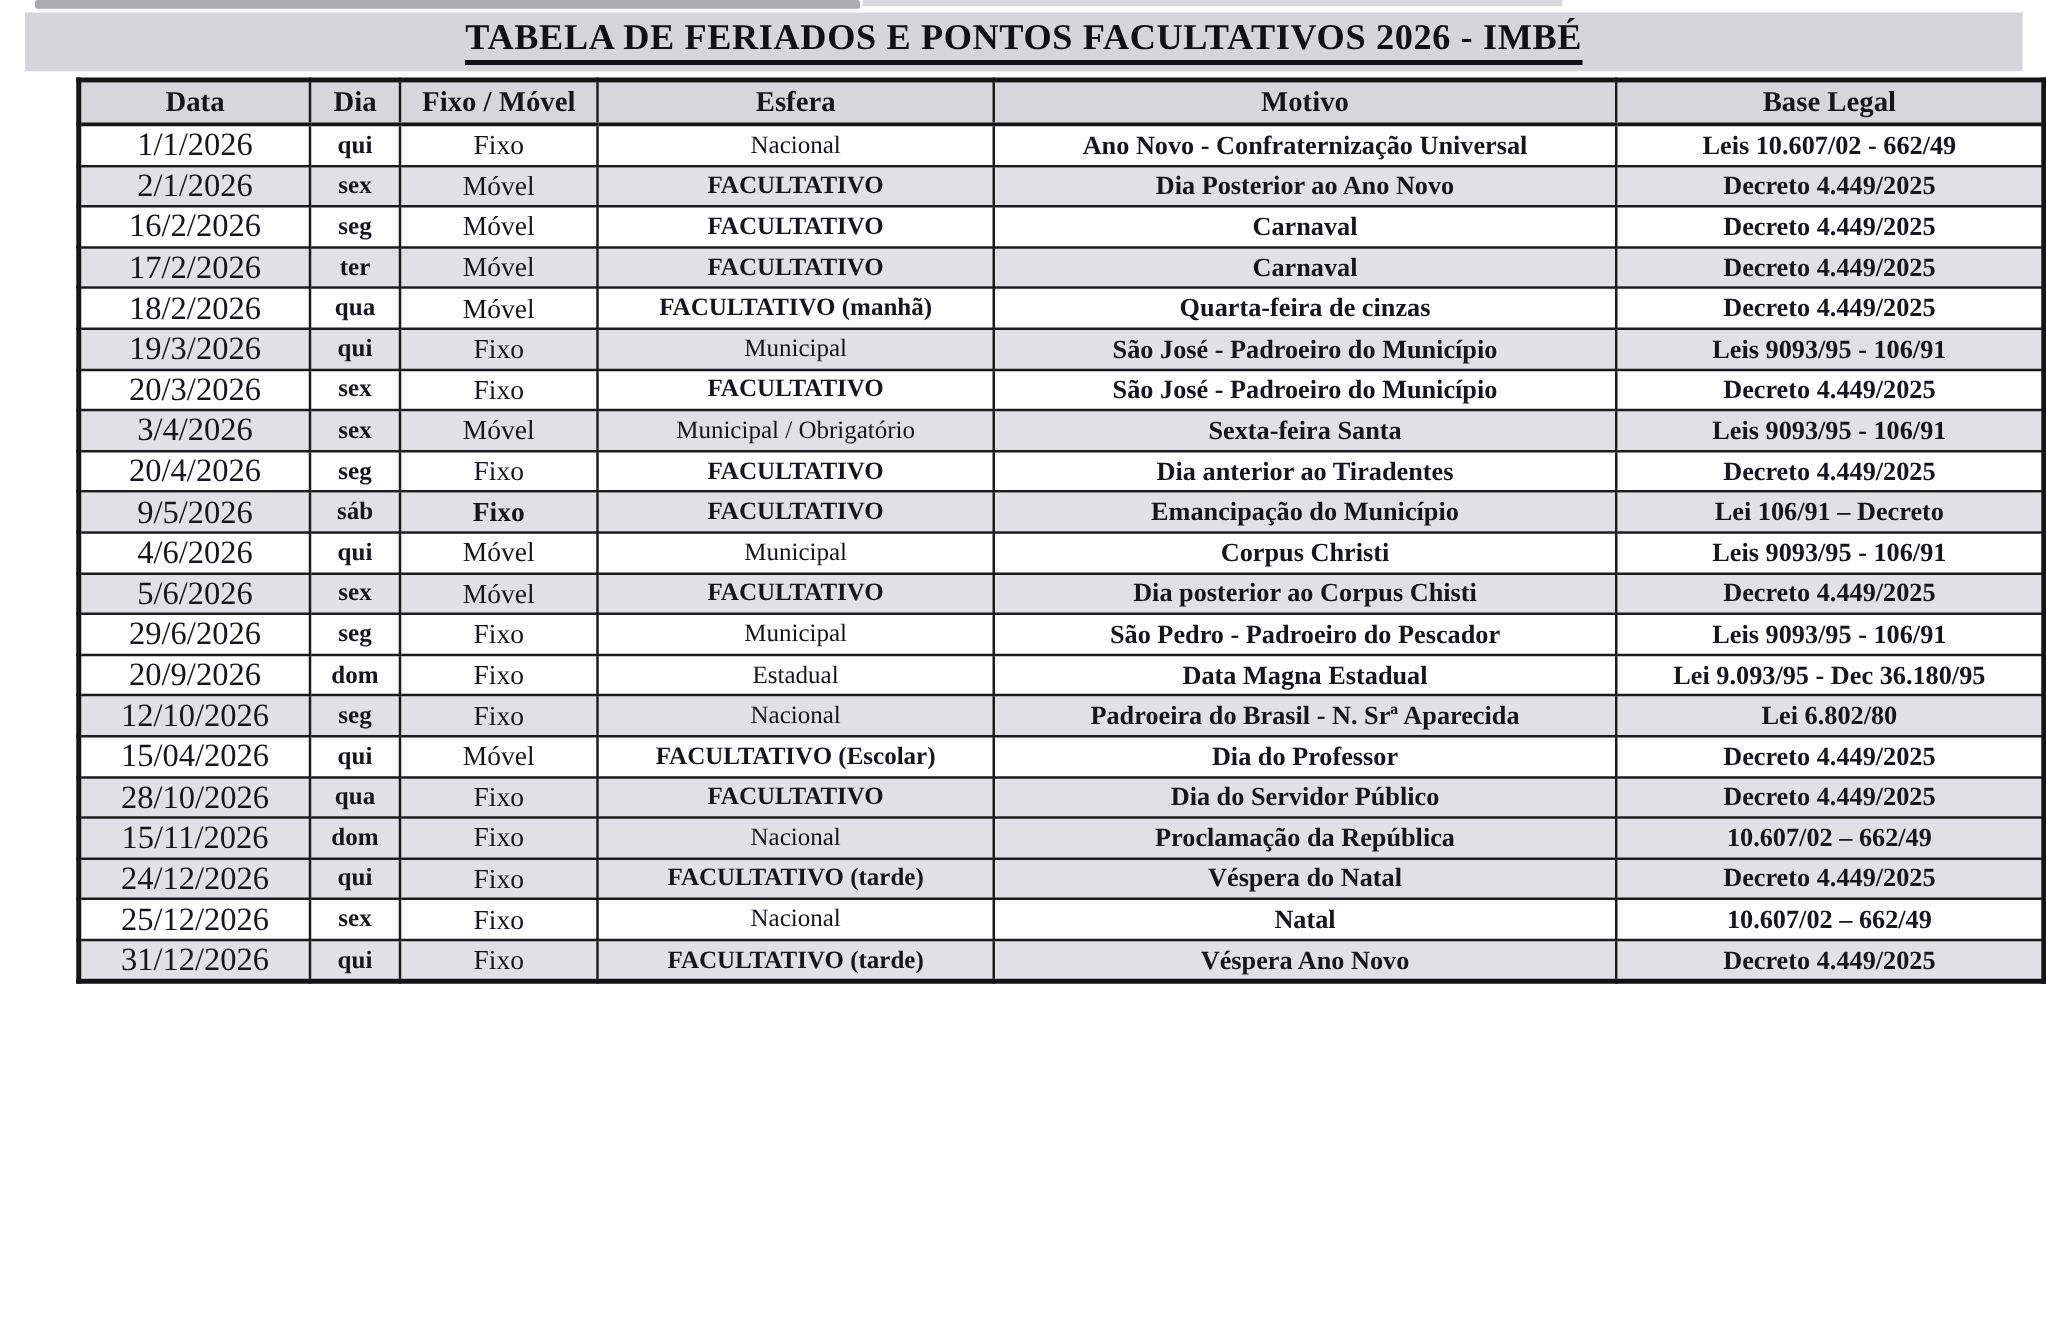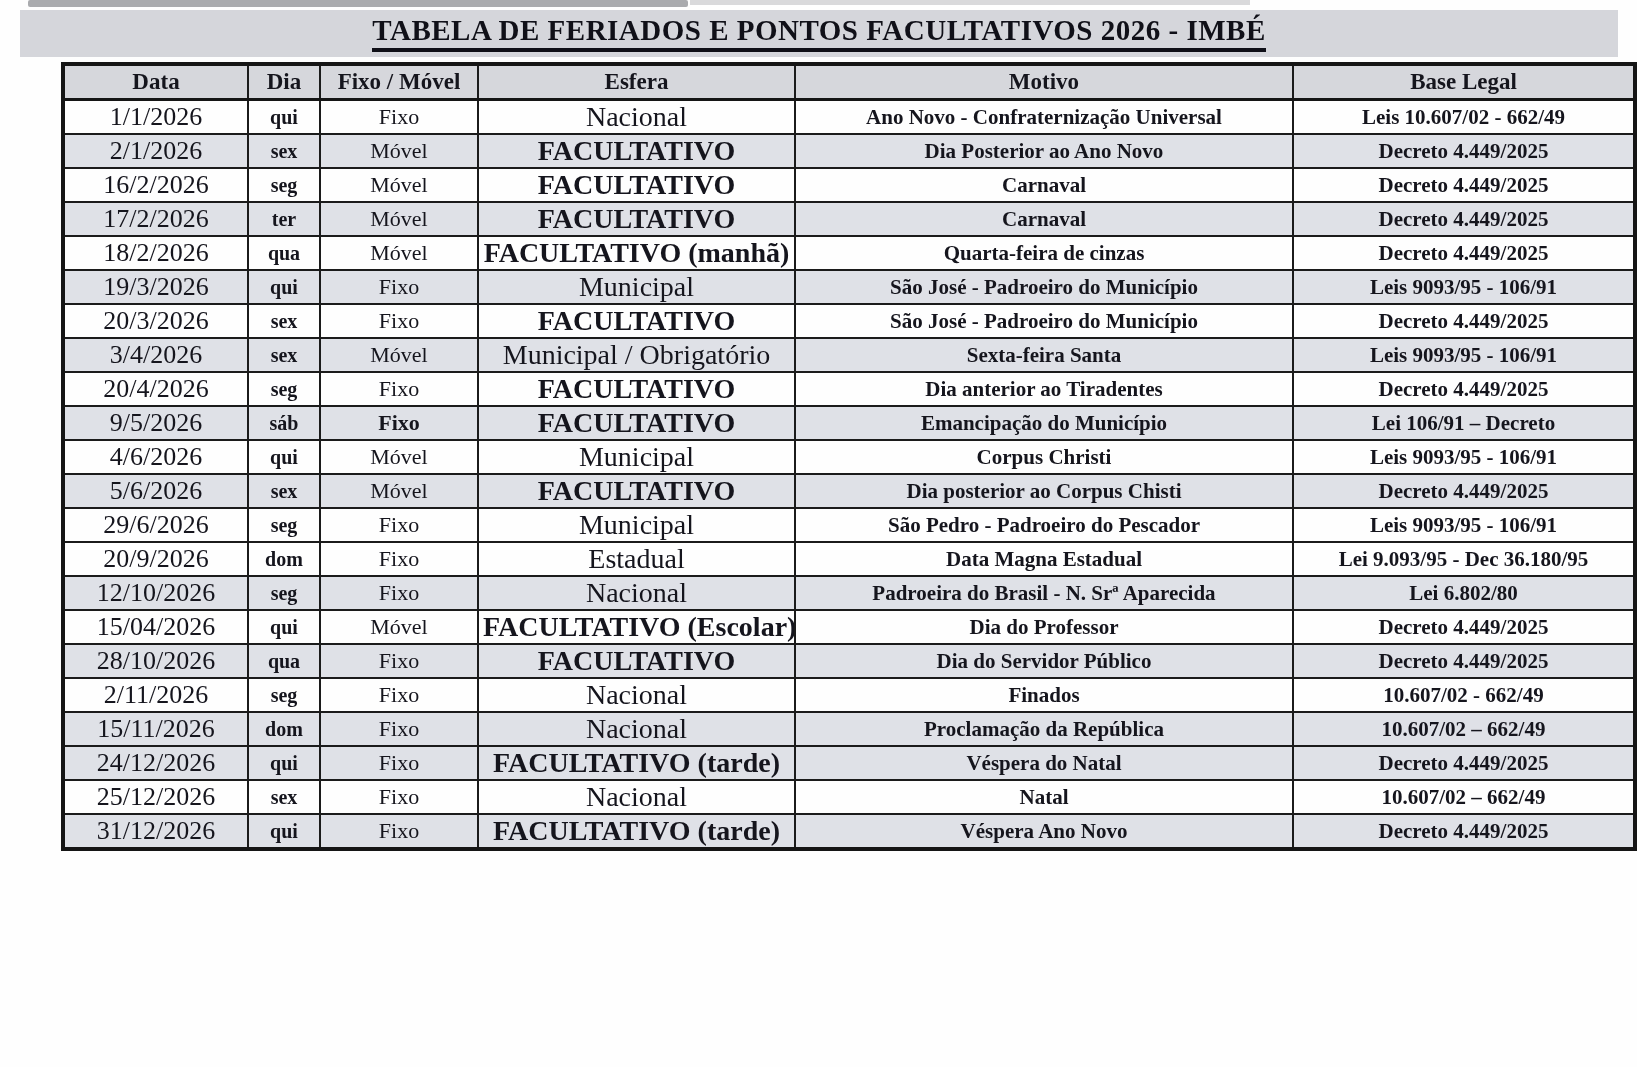--- a/index.html
+++ b/index.html
@@ -85,21 +85,21 @@
     font-weight: bold;
     height: 32px;
     border-bottom: 3px solid #151515;
   }
   .holiday-table tbody td { height: 30.6px; background: #fefefe; }
   .holiday-table tbody tr.stripe td { background: #dfe1e7; }
 
   .c-data   { font-size: 26px; font-weight: normal; }
   .c-dia    { font-size: 20px; font-weight: bold; }
   .c-fm     { font-size: 22px; font-weight: normal; }
-  .c-esfera { font-size: 28px; font-weight: normal; }
+  .c-esfera { font-size: 20px; font-weight: normal; }
   .c-motivo { font-size: 21px; font-weight: bold; }
   .c-base   { font-size: 21px; font-weight: bold; }
   .bold     { font-weight: bold !important; }
 </style>
 </head>
 <body>
 
 <div class="page">
 
   <div class="scan-smudge"></div>
@@ -258,28 +258,20 @@
       <td class="c-base">Decreto 4.449/2025</td>
     </tr>
         <tr class="stripe">
       <td class="c-data">28/10/2026</td>
       <td class="c-dia">qua</td>
       <td class="c-fm">Fixo</td>
       <td class="c-esfera bold">FACULTATIVO</td>
       <td class="c-motivo">Dia do Servidor Público</td>
       <td class="c-base">Decreto 4.449/2025</td>
     </tr>
-        <tr>
-      <td class="c-data">2/11/2026</td>
-      <td class="c-dia">seg</td>
-      <td class="c-fm">Fixo</td>
-      <td class="c-esfera">Nacional</td>
-      <td class="c-motivo">Finados</td>
-      <td class="c-base">10.607/02 - 662/49</td>
-    </tr>
         <tr class="stripe">
       <td class="c-data">15/11/2026</td>
       <td class="c-dia">dom</td>
       <td class="c-fm">Fixo</td>
       <td class="c-esfera">Nacional</td>
       <td class="c-motivo">Proclamação da República</td>
       <td class="c-base">10.607/02 – 662/49</td>
     </tr>
         <tr class="stripe">
       <td class="c-data">24/12/2026</td>

